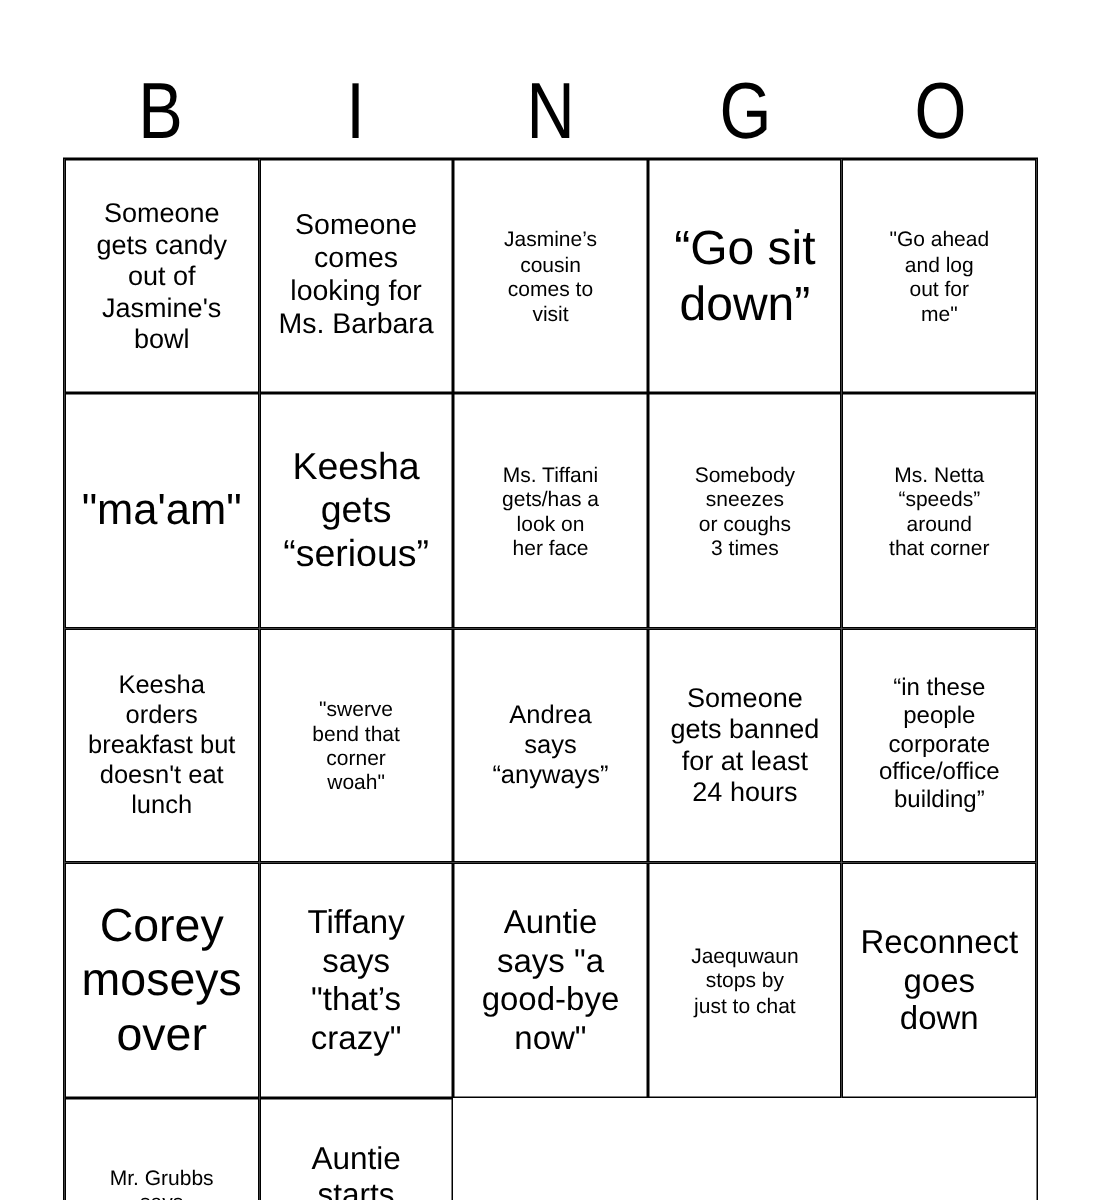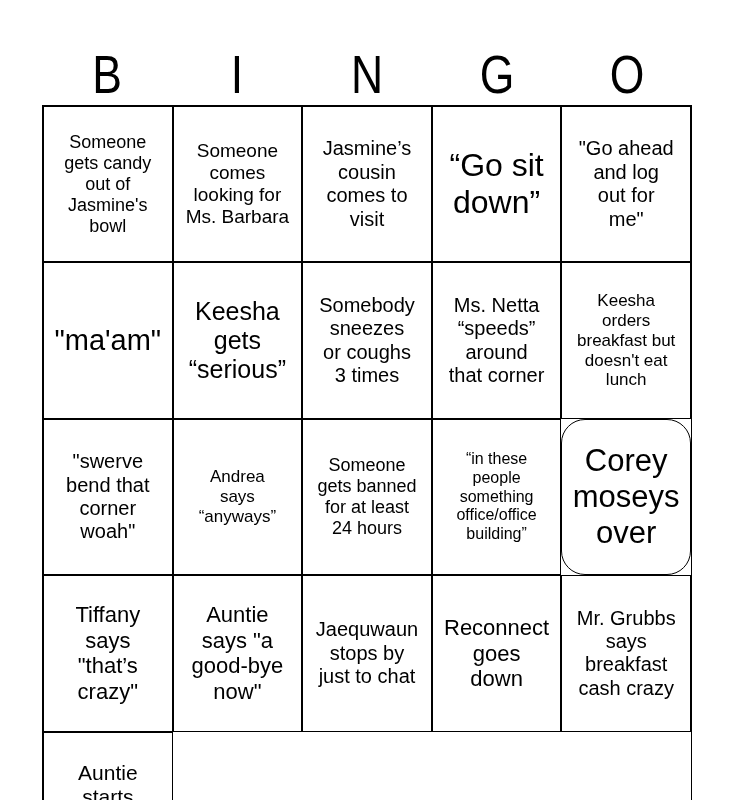--- a/index.html
+++ b/index.html
@@ -51,27 +51,27 @@
     text-align: center;
     white-space: pre-line;
     line-height: 1.17;
     padding: 1px;
     overflow: hidden;
   }
   .fs16 { font-size: 16px; }
   .fs17 { font-size: 17px; }
   .fs18 { font-size: 18px; }
   .fs19 { font-size: 19px; }
-  .fs20 { font-size: 20px; }
+  .fs20 { font-size: 14px; }
   .fs21 { font-size: 21px; }
   .fs22 { font-size: 22px; }
   .fs23 { font-size: 17px; }
   .fs25 { font-size: 25px; }
   .fs29 { font-size: 29px; }
-  .fs31 { font-size: 31px; border-radius: 24px; }
+  .fs31 { font-size: 31px; }
   .fs32 { font-size: 32px; }
 </style>
 </head>
 <body>
 
 <div>
 
   <div class="bingo-header">
     <div class="bingo-letter">B</div>
     <div class="bingo-letter">I</div>
@@ -99,20 +99,24 @@
 down”</div>
     <div class="cell fs20">"Go ahead
 and log
 out for
 me"</div>
 
     <div class="cell fs29">"ma'am"</div>
     <div class="cell fs25">Keesha
 gets
 “serious”</div>
+    <div class="cell fs20">Ms. Tiffani
+gets/has a
+look on
+her face</div>
     <div class="cell fs20">Somebody
 sneezes
 or coughs
 3 times</div>
     <div class="cell fs20">Ms. Netta
 “speeds”
 around
 that corner</div>
 
     <div class="cell fs17">Keesha
@@ -127,21 +131,21 @@
     <div class="cell fs23">Andrea
 says
 “anyways”</div>
     <div class="cell fs18">Someone
 gets banned
 for at least
 24 hours</div>
 
     <div class="cell fs16">“in these
 people
-something
+corporate
 office/office
 building”</div>
     <div class="cell fs31">Corey
 moseys
 over</div>
     <div class="cell fs22">Tiffany
 says
 "that’s
 crazy"</div>
     <div class="cell fs22">Auntie

